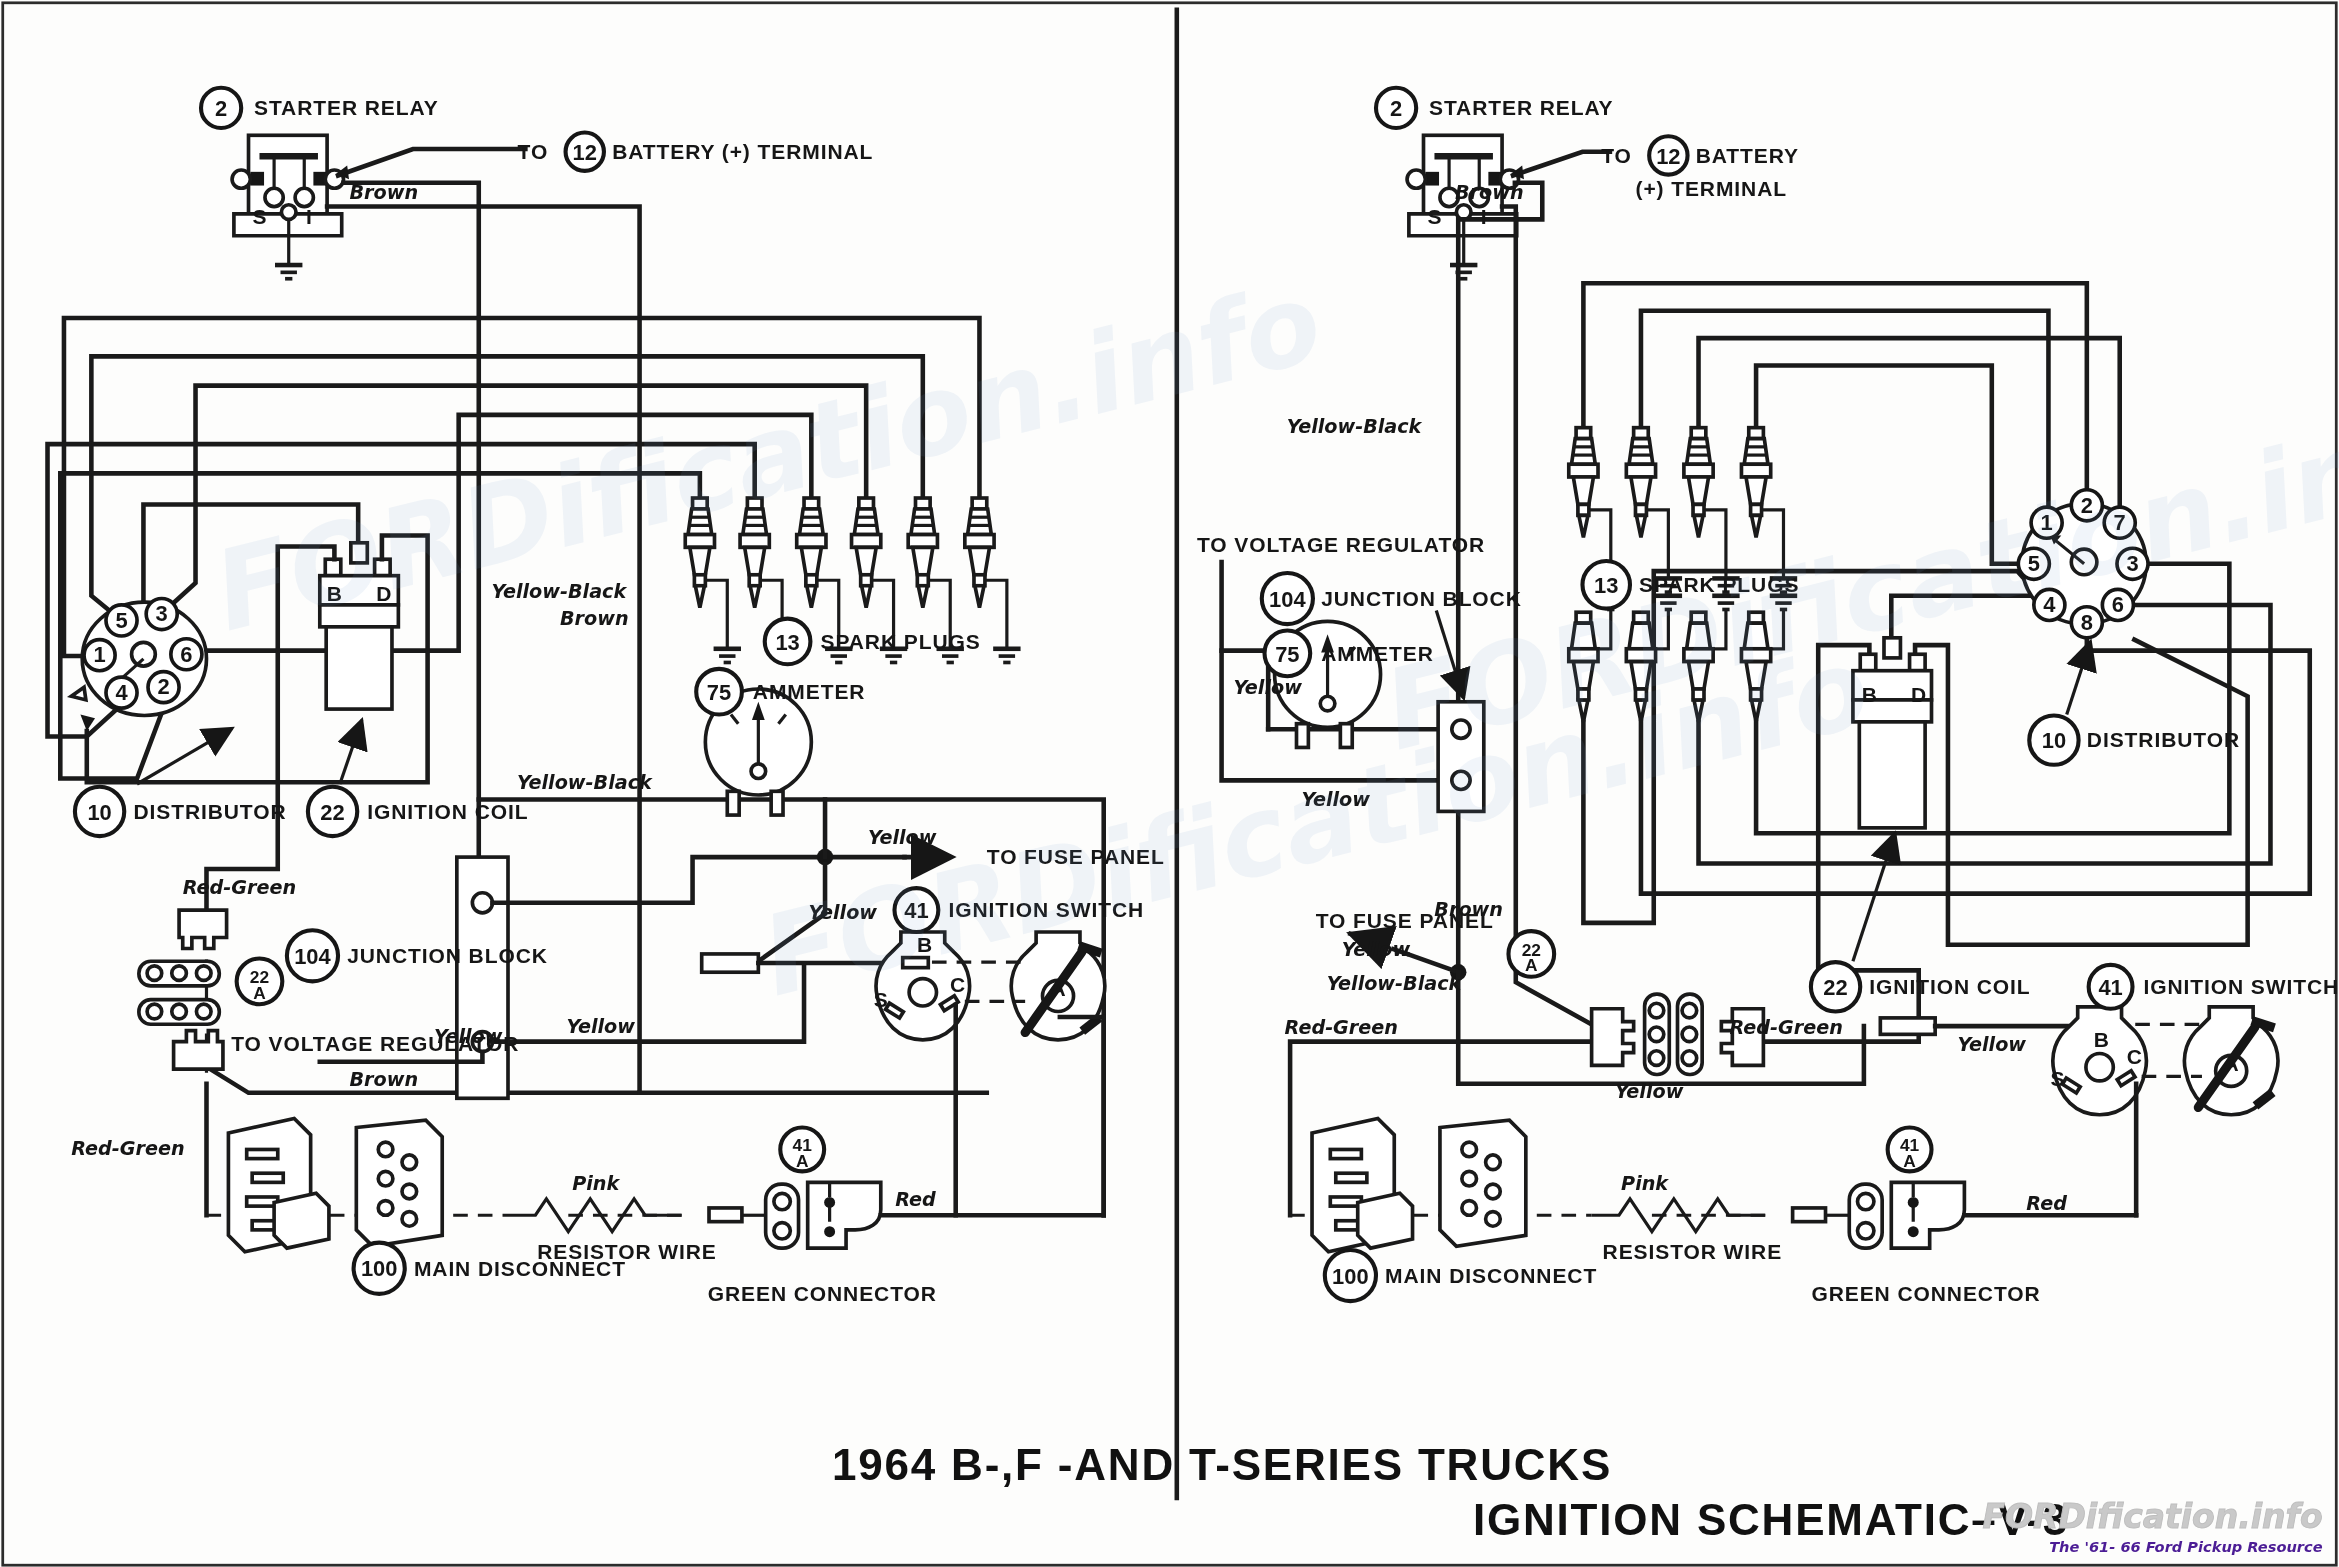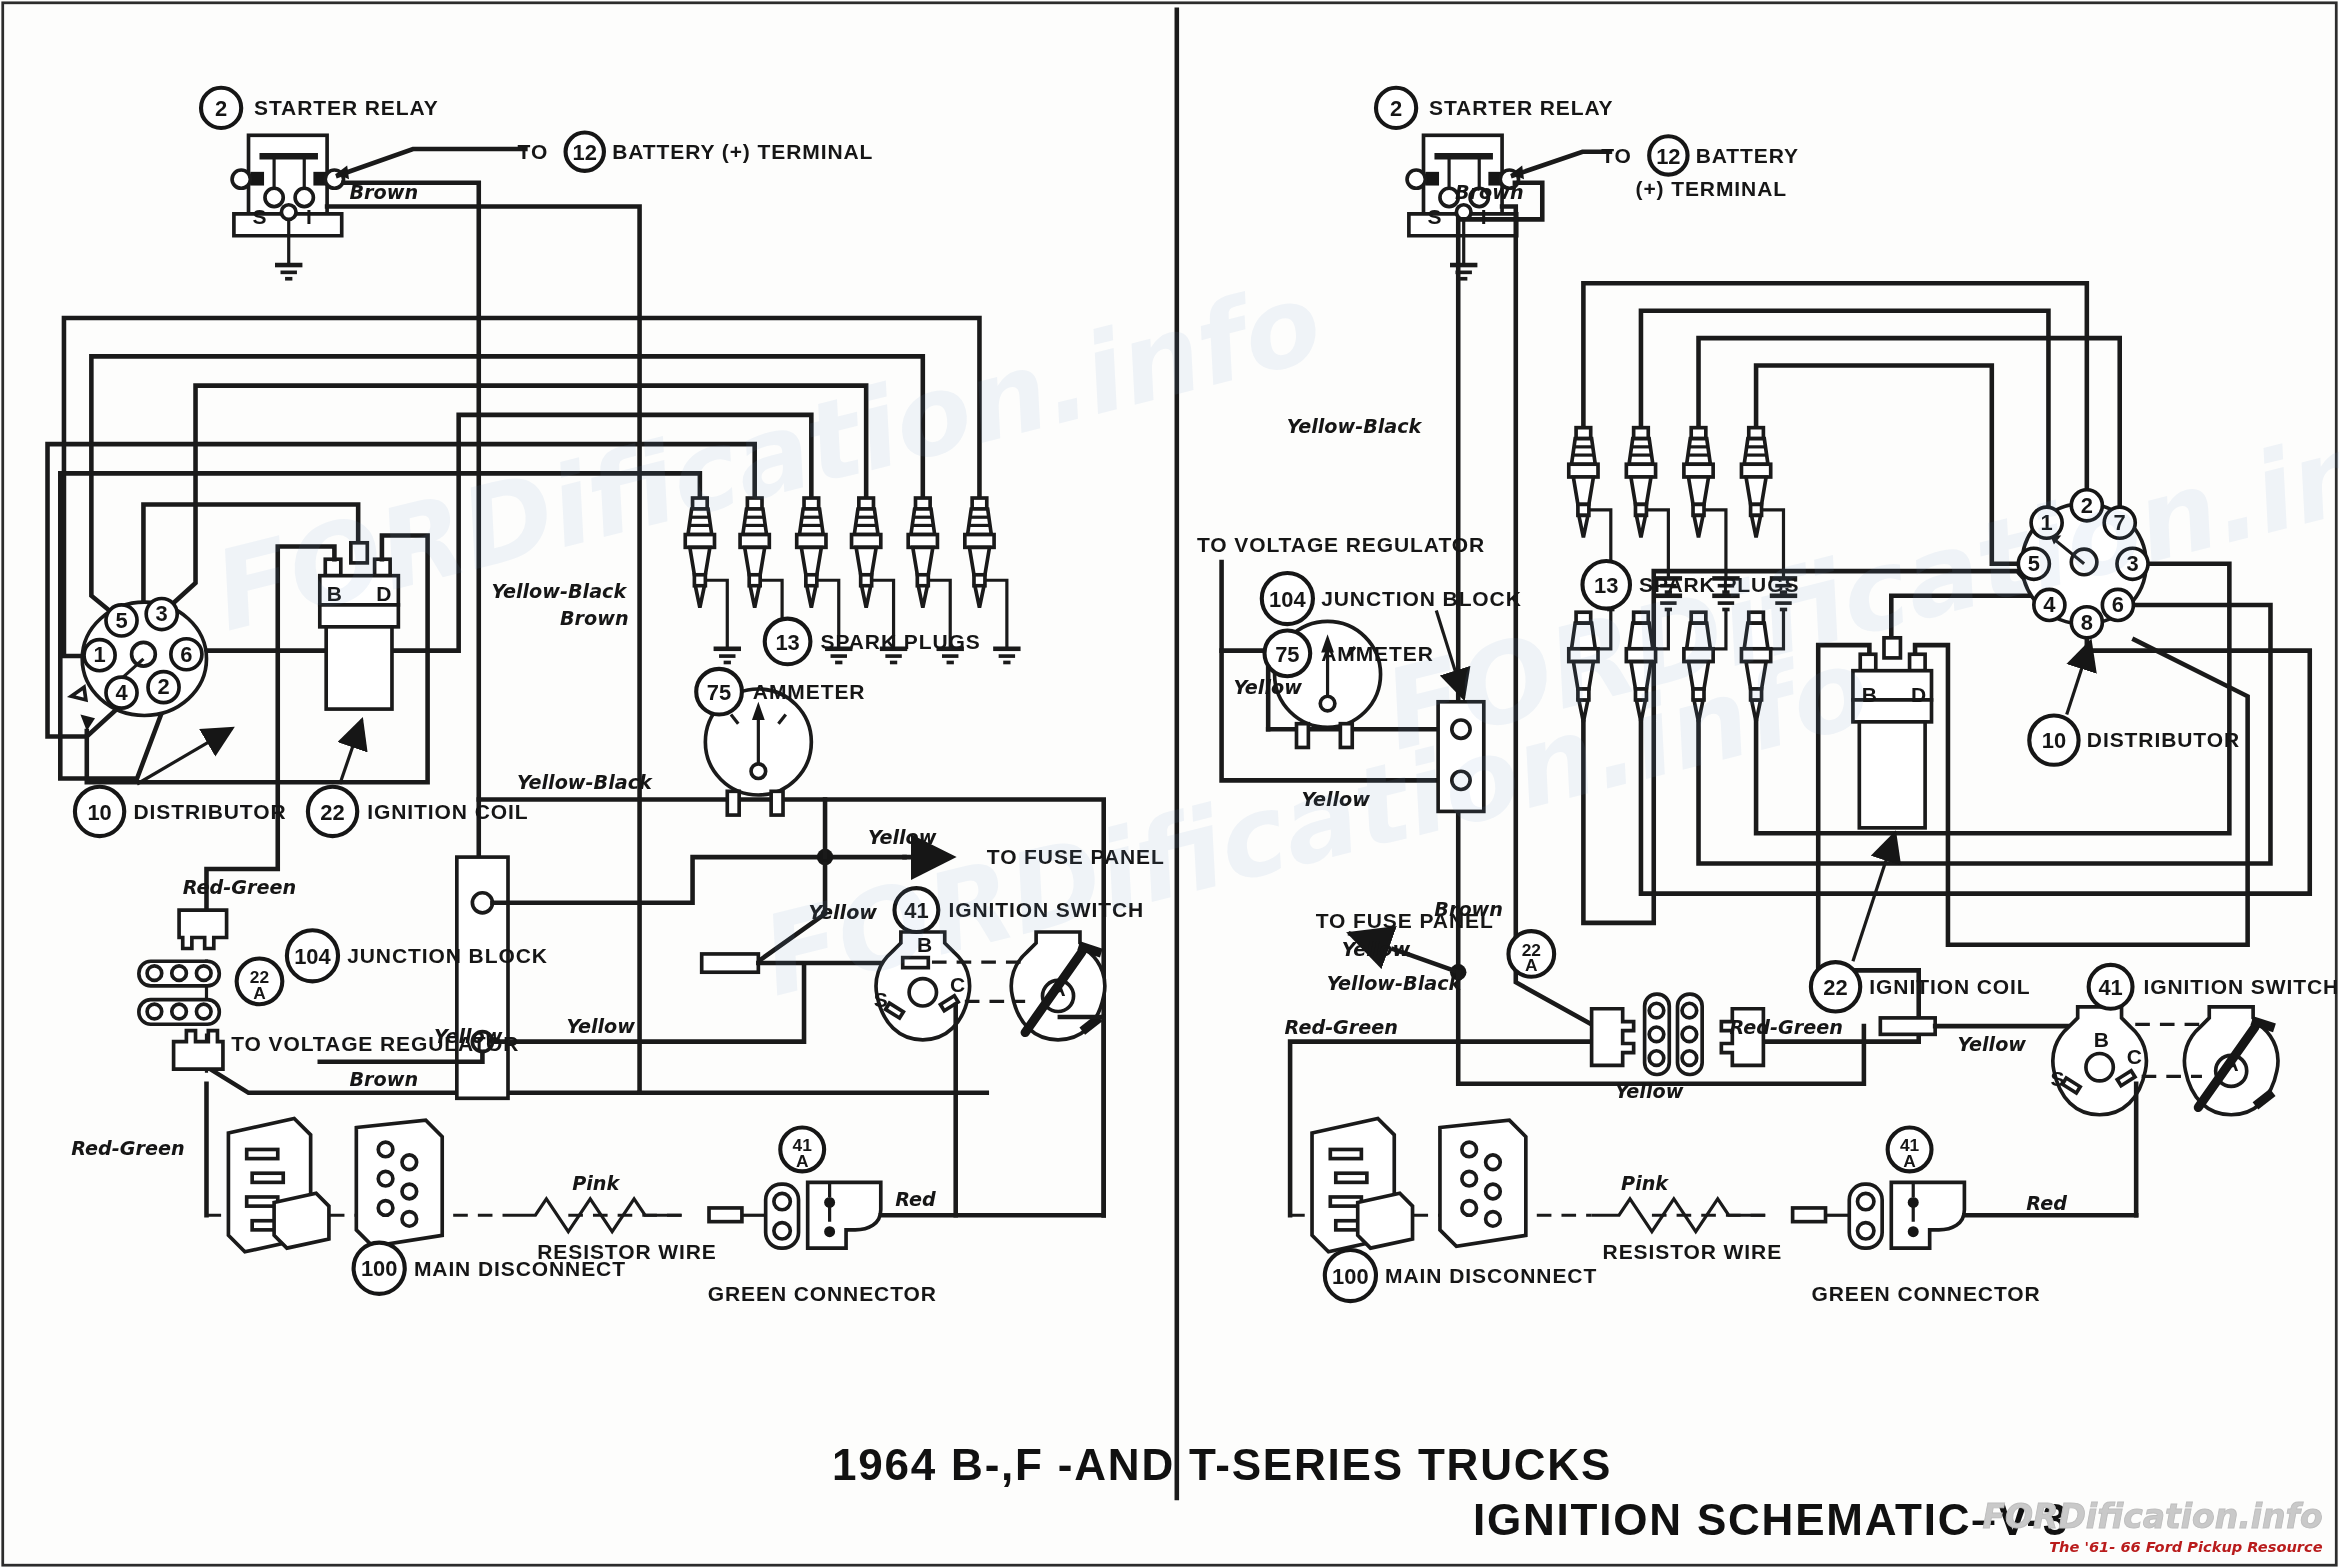--- a/index.html
+++ b/index.html
@@ -12,21 +12,21 @@
   .tag{font:bold 23px "Liberation Sans",sans-serif;}
   .capnum{font:bold 24px "Liberation Sans",sans-serif;}
   .conum{font:bold 24px "Liberation Sans",sans-serif;}
   .conumsm{font:bold 19px "Liberation Sans",sans-serif;}
   .title{position:absolute;font:bold 44px "Liberation Sans",sans-serif;letter-spacing:1.8px;color:#111;
          transform:translateX(-50%);white-space:nowrap;}
   .ghost{position:absolute;font:bold italic 110px "DejaVu Sans",sans-serif;color:rgba(120,160,210,0.10);
          transform:rotate(-14deg);white-space:nowrap;pointer-events:none;}
   .wm{position:absolute;right:16.4px;bottom:12.8px;text-align:right;}
   .wm .logo{font:bold italic 33px "DejaVu Sans",sans-serif;color:#c9c9c9;-webkit-text-stroke:0.9px #bdbdbd;}
-  .wm .tagline{font:bold italic 14.6px "DejaVu Sans",sans-serif;color:#b91c1c;margin-top:1.8px;}
+  .wm .tagline{font:bold italic 14.6px "DejaVu Sans",sans-serif;color:#4c1d95;margin-top:1.8px;}
   .stroke{fill:none;stroke:#1a1a1a;stroke-width:5;stroke-linecap:square;}
   .thin{fill:none;stroke:#1a1a1a;stroke-width:3.5;}
   .dash{stroke-dasharray:16 11;}
   .white{fill:#fff;stroke:#1a1a1a;stroke-width:4;}
   .blk{fill:#161616;stroke:none;}
 </style>
 </head>
 <body>
 
 <div id="page">

